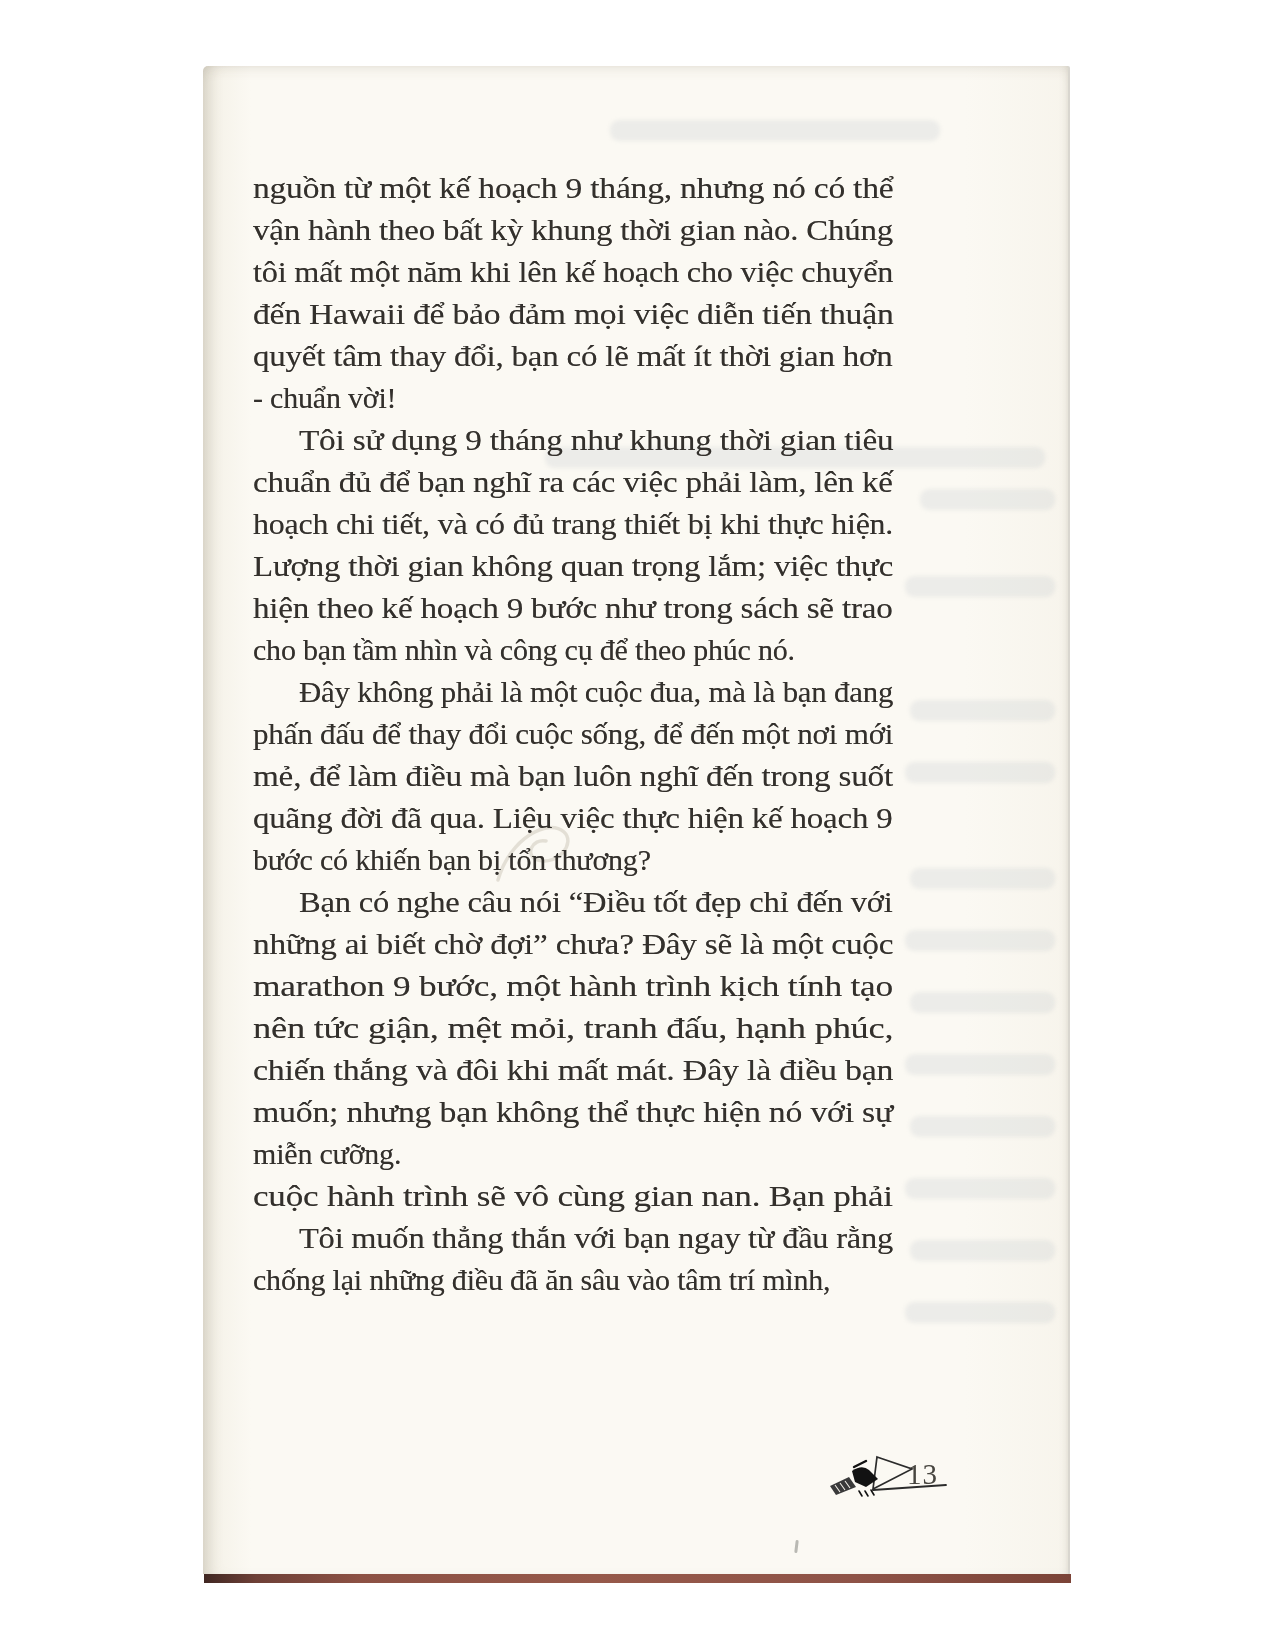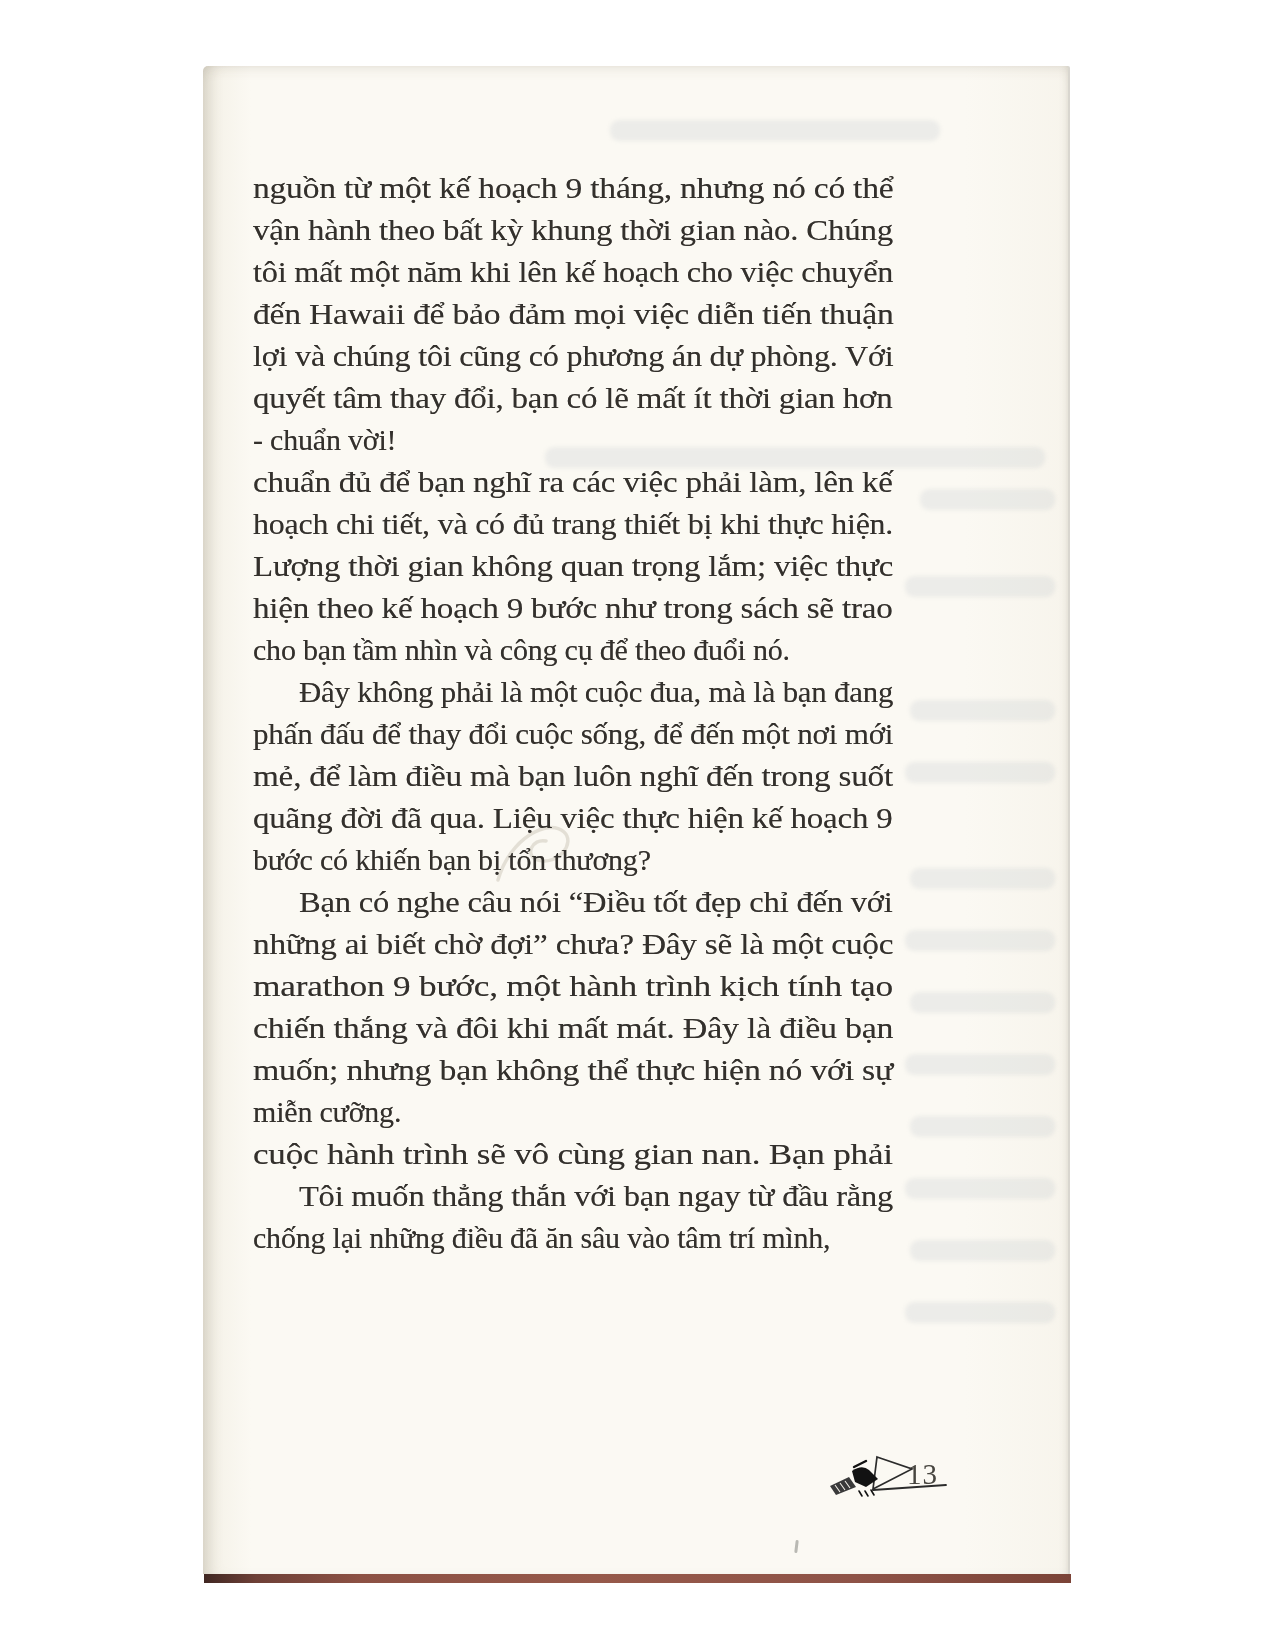--- a/index.html
+++ b/index.html
@@ -77,36 +77,37 @@
 
     <svg class="swirl" width="120" height="90" viewBox="0 0 120 90">
       <path d="M18,72 C30,30 68,10 84,24 C96,35 78,58 58,52 C44,48 52,30 66,33" fill="none" stroke="#cdc7b9" stroke-width="3.5" stroke-linecap="round"></path>
     </svg>
 
     <div class="text-block" id="text-block">
         <div class="line"><span class="inner" style="transform: scaleX(1.1189);">nguồn từ một kế hoạch 9 tháng, nhưng nó có thể</span></div>
         <div class="line"><span class="inner" style="transform: scaleX(1.0978);">vận hành theo bất kỳ khung thời gian nào. Chúng</span></div>
         <div class="line"><span class="inner" style="transform: scaleX(1.0756);">tôi mất một năm khi lên kế hoạch cho việc chuyển</span></div>
         <div class="line"><span class="inner" style="transform: scaleX(1.1208);">đến Hawaii để bảo đảm mọi việc diễn tiến thuận</span></div>
-        <div class="line"><span class="inner" style="transform: scaleX(1.072);">lợi và chúng tôi cũng có phương án dự phòng. Với</span></div>
         <div class="line"><span class="inner" style="transform: scaleX(1.0997);">quyết tâm thay đổi, bạn có lẽ mất ít thời gian hơn</span></div>
         <div class="line"><span class="inner lastline" style="transform: scaleX(1);">- chuẩn vời!</span></div>
+        <div class="line indent"><span class="inner" style="transform: scaleX(1.1103);">Tôi sử dụng 9 tháng như khung thời gian tiêu</span></div>
         <div class="line"><span class="inner" style="transform: scaleX(1.0997);">chuẩn đủ để bạn nghĩ ra các việc phải làm, lên kế</span></div>
         <div class="line"><span class="inner" style="transform: scaleX(1.0649);">hoạch chi tiết, và có đủ trang thiết bị khi thực hiện.</span></div>
         <div class="line"><span class="inner" style="transform: scaleX(1.0978);">Lượng thời gian không quan trọng lắm; việc thực</span></div>
         <div class="line"><span class="inner" style="transform: scaleX(1.1054);">hiện theo kế hoạch 9 bước như trong sách sẽ trao</span></div>
-        <div class="line"><span class="inner lastline" style="transform: scaleX(1);">cho bạn tầm nhìn và công cụ để theo đuổi nó.</span></div>
+        <div class="line"><span class="inner lastline" style="transform: scaleX(1);">cho bạn tầm nhìn và công cụ để theo phúc nó.</span></div>
         <div class="line indent"><span class="inner" style="transform: scaleX(1.0277);">Đây không phải là một cuộc đua, mà là bạn đang</span></div>
         <div class="line"><span class="inner" style="transform: scaleX(1.0356);">phấn đấu để thay đổi cuộc sống, để đến một nơi mới</span></div>
         <div class="line"><span class="inner" style="transform: scaleX(1.1073);">mẻ, để làm điều mà bạn luôn nghĩ đến trong suốt</span></div>
         <div class="line"><span class="inner" style="transform: scaleX(1.0997);">quãng đời đã qua. Liệu việc thực hiện kế hoạch 9</span></div>
         <div class="line"><span class="inner lastline" style="transform: scaleX(1);">bước có khiến bạn bị tổn thương?</span></div>
         <div class="line indent"><span class="inner" style="transform: scaleX(1.0859);">Bạn có nghe câu nói “Điều tốt đẹp chỉ đến với</span></div>
         <div class="line"><span class="inner" style="transform: scaleX(1.1111);">những ai biết chờ đợi” chưa? Đây sẽ là một cuộc</span></div>
         <div class="line"><span class="inner" style="transform: scaleX(1.1765);">marathon 9 bước, một hành trình kịch tính tạo</span></div>
+        <div class="line"><span class="inner" style="transform: scaleX(1.2144);">nên tức giận, mệt mỏi, tranh đấu, hạnh phúc,</span></div>
         <div class="line"><span class="inner" style="transform: scaleX(1.1307);">chiến thắng và đôi khi mất mát. Đây là điều bạn</span></div>
         <div class="line"><span class="inner" style="transform: scaleX(1.1268);">muốn; nhưng bạn không thể thực hiện nó với sự</span></div>
         <div class="line"><span class="inner lastline" style="transform: scaleX(1);">miễn cưỡng.</span></div>
         <div class="line"><span class="inner" style="transform: scaleX(1.1722);">cuộc hành trình sẽ vô cùng gian nan. Bạn phải</span></div>
         <div class="line indent"><span class="inner" style="transform: scaleX(1.082);">Tôi muốn thẳng thắn với bạn ngay từ đầu rằng</span></div>
         <div class="line"><span class="inner lastline" style="transform: scaleX(1);">chống lại những điều đã ăn sâu vào tâm trí mình,</span></div>
       </div>
 
     <div class="footer">
       <svg class="runner" width="135" height="48" viewBox="0 0 135 48">

